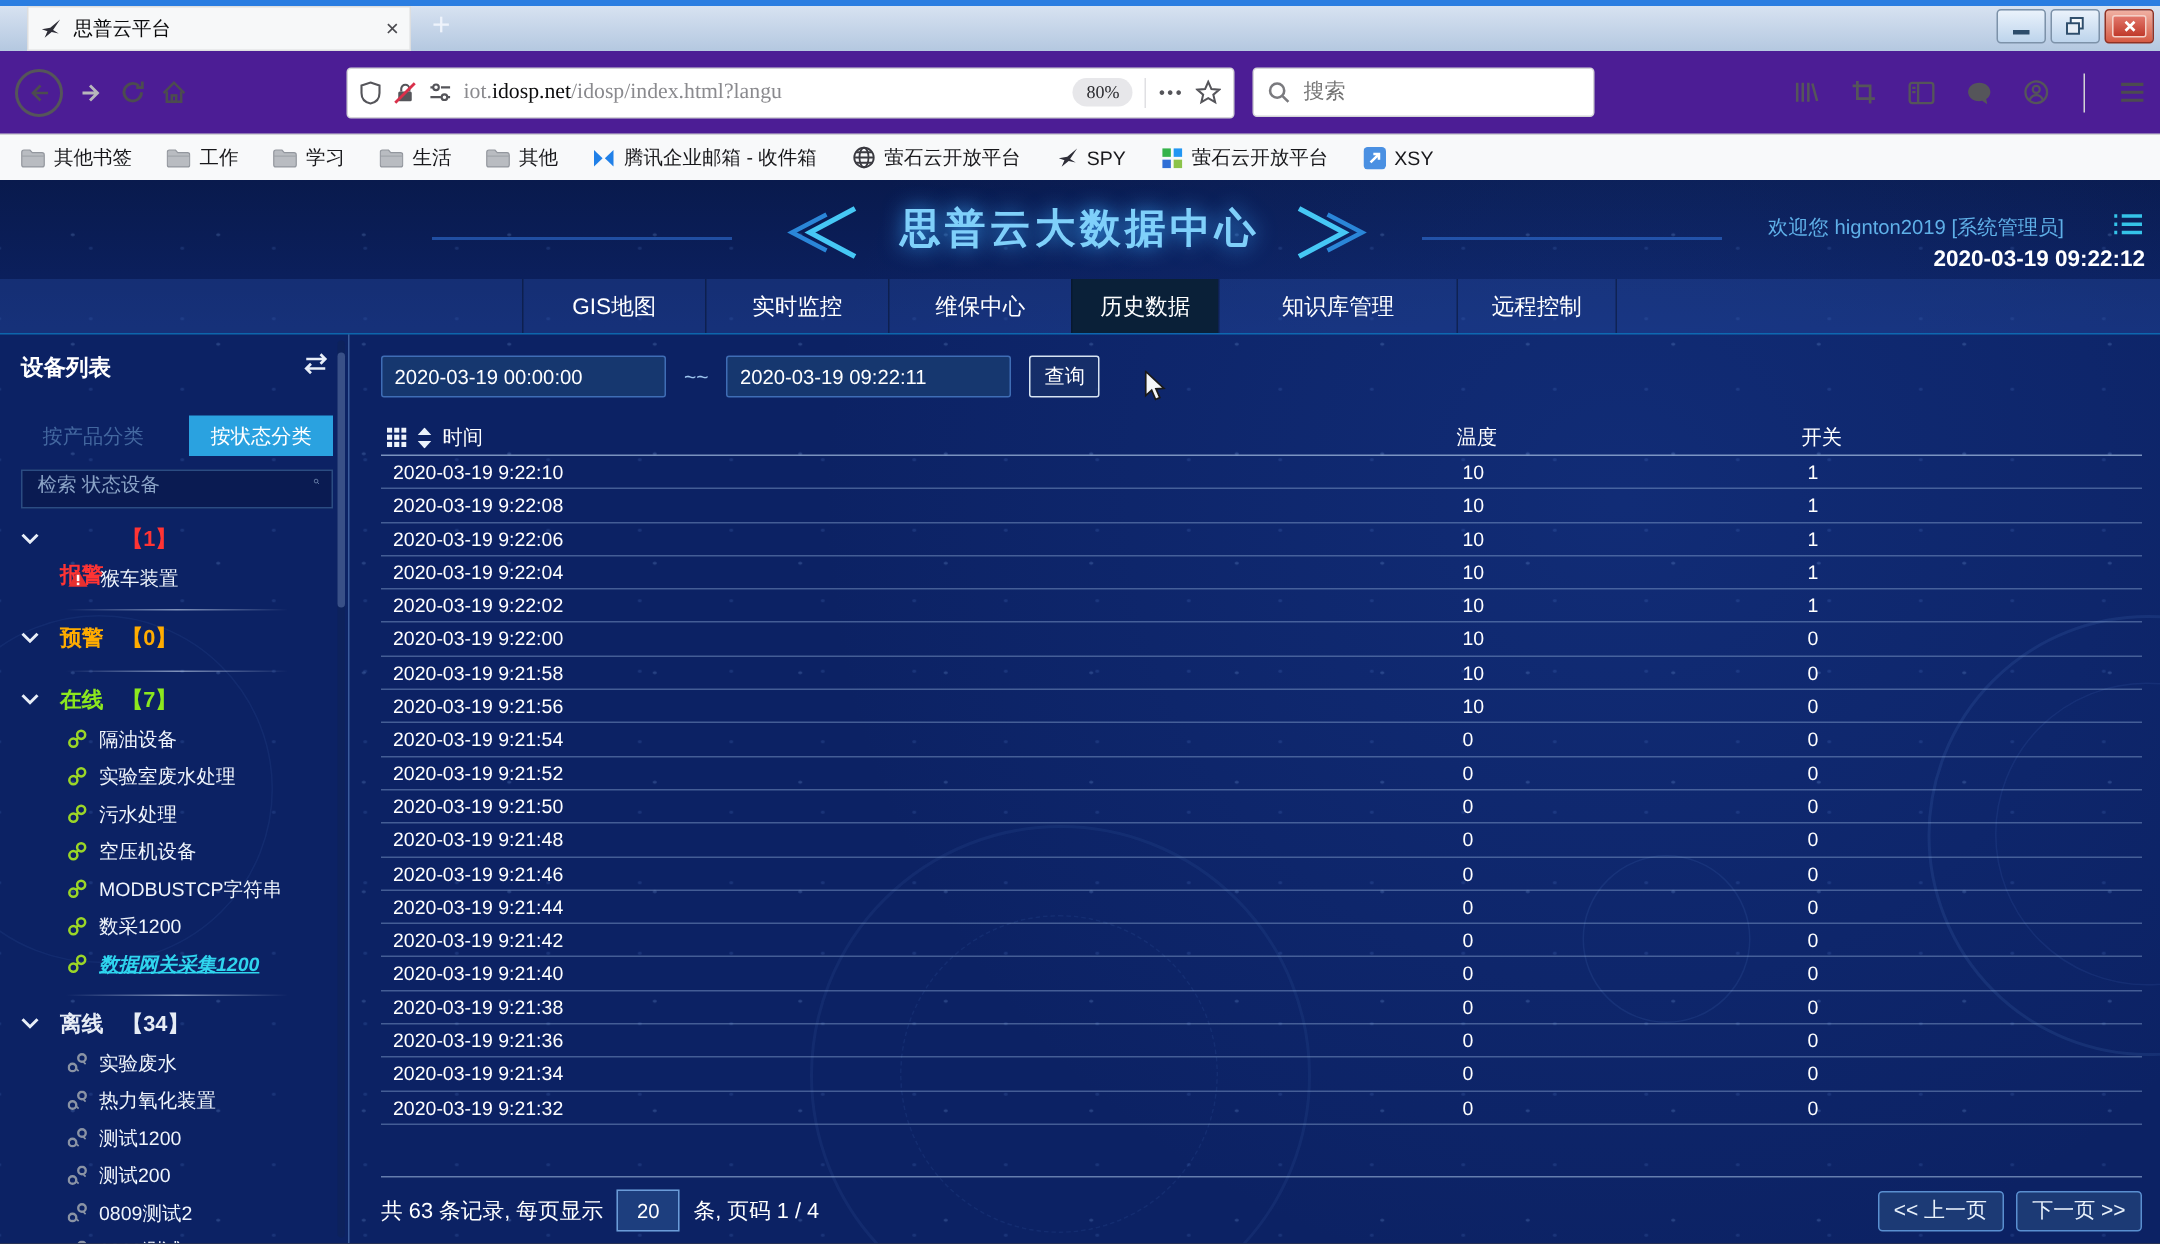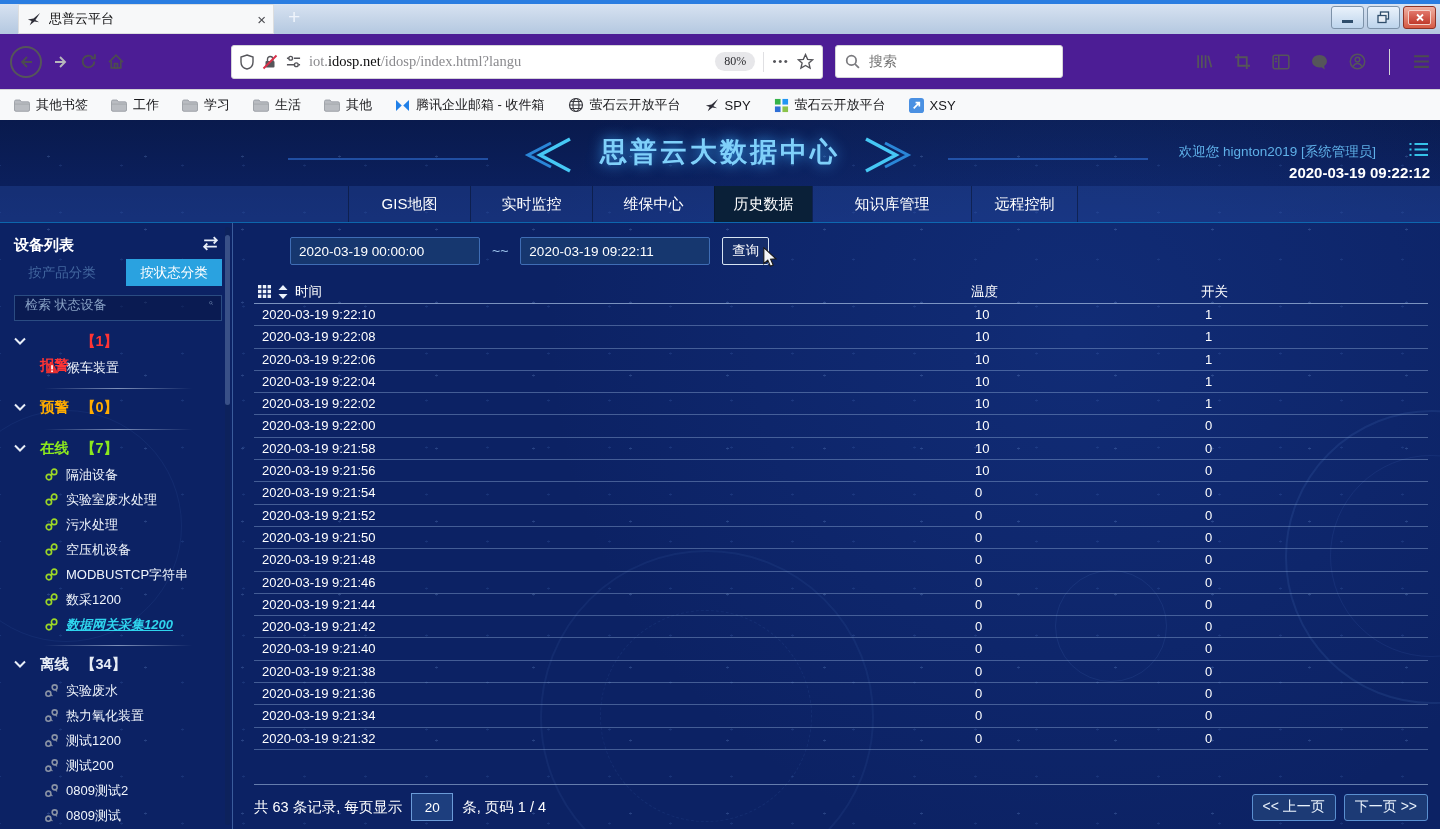--- a/index.html
+++ b/index.html
@@ -68,40 +68,40 @@
   .nav-tab:last-child{border-right:1px solid rgba(6,15,40,.5);}
   .nav-tab:nth-child(1){width:121px;}.nav-tab:nth-child(2){width:121px;}.nav-tab:nth-child(3){width:121px;}
   .nav-tab:nth-child(4){width:97px;}.nav-tab:nth-child(5){width:158px;}.nav-tab:nth-child(6){width:105px;}
   .nav-tab.active{background:#0a2038;}
   
   .sidebar{position:absolute;left:0;top:103px;width:233px;bottom:0;box-sizing:border-box;
     border-right:1px solid rgba(130,180,240,.40);padding:10px 0 0 14px;overflow:hidden;}
   .sb-head{display:flex;align-items:center;height:24px;padding-right:12px;}
   .sb-title{font-size:15px;font-weight:bold;color:#fff;}
   .sb-swap{margin-left:auto;}
-  .sb-tabs{display:flex;margin-top:2px;height:27px;margin-right:10px;gap:16px;}
+  .sb-tabs{display:flex;margin-top:20px;height:27px;margin-right:10px;gap:16px;}
   .sb-tab{flex:1;display:flex;align-items:center;justify-content:center;font-size:13.5px;color:#43679f;}
   .sb-tab.active{background:#2aa2e0;color:#fff;}
   .sb-search{margin-top:9px;margin-right:10px;height:26px;border:1px solid #2b4c82;background:rgba(8,20,60,.45);
     display:flex;align-items:flex-start;padding:0 8px;box-sizing:border-box;gap:6px;}
   .sb-search input{flex:1;border:0;outline:0;background:transparent;color:#cfe0f5;font-size:13px;font-family:inherit;}
   .sb-search input::placeholder{color:#8aa3c6;}
   .sb-groups{margin-top:6px;}
   .sb-group-h{display:flex;align-items:center;height:28px;margin-top:4px;font-size:14.5px;font-weight:bold;gap:0;}
   .sb-chev{margin-right:14px;display:flex;}
   .sb-count{margin-left:12px;}
   .sb-item{display:flex;align-items:center;height:25px;padding-left:31px;font-size:13px;color:#f0f5fc;gap:8px;white-space:nowrap;}
   .sb-item.selected{color:#2fd5ee;font-style:italic;font-weight:bold;text-decoration:underline;}
   .sb-div{height:1px;margin:8px 40px 2px 30px;
     background:linear-gradient(90deg,rgba(220,235,255,0),rgba(220,235,255,.55),rgba(220,235,255,0));}
   .sb-scroll{position:absolute;right:2px;top:4px;width:5px;bottom:4px;background:rgba(15,35,85,.55);border-radius:3px;}
   .sb-thumb{position:absolute;top:8px;width:5px;height:170px;background:rgba(160,190,235,.30);border-radius:3px;}
   
   .main{position:absolute;left:234px;top:103px;right:0;bottom:0;box-sizing:border-box;padding:14px 12px 0 20px;}
-  .daterow{display:flex;align-items:center;gap:12px;height:28px;margin-left:36px;}
+  .daterow{display:flex;align-items:center;gap:12px;height:28px;}
   .dateinput{width:172px;height:26px;background:#16376f;border:1px solid #3f6db5;color:#fff;
     font-size:13.5px;padding:0 8px;border-radius:2px;font-family:inherit;}
   .datesep{color:#9fc6ef;font-size:14px;}
   .querybtn{height:28px;padding:0 9px;background:rgba(25,50,105,.7);border:1px solid #d7e4f2;color:#fff;
     font-size:13.5px;border-radius:2px;font-family:inherit;}
   .tbl{margin-top:15px;}
   .thead{display:grid;grid-template-columns:713px 230px 1fr;height:23px;align-items:center;
     border-bottom:1px solid rgba(190,215,245,.62);font-size:13.5px;padding-left:4px;}
   .thead .c0{display:flex;align-items:center;gap:7px;}
   .trow{display:grid;grid-template-columns:713px 230px 1fr;height:22.3px;line-height:22.3px;

